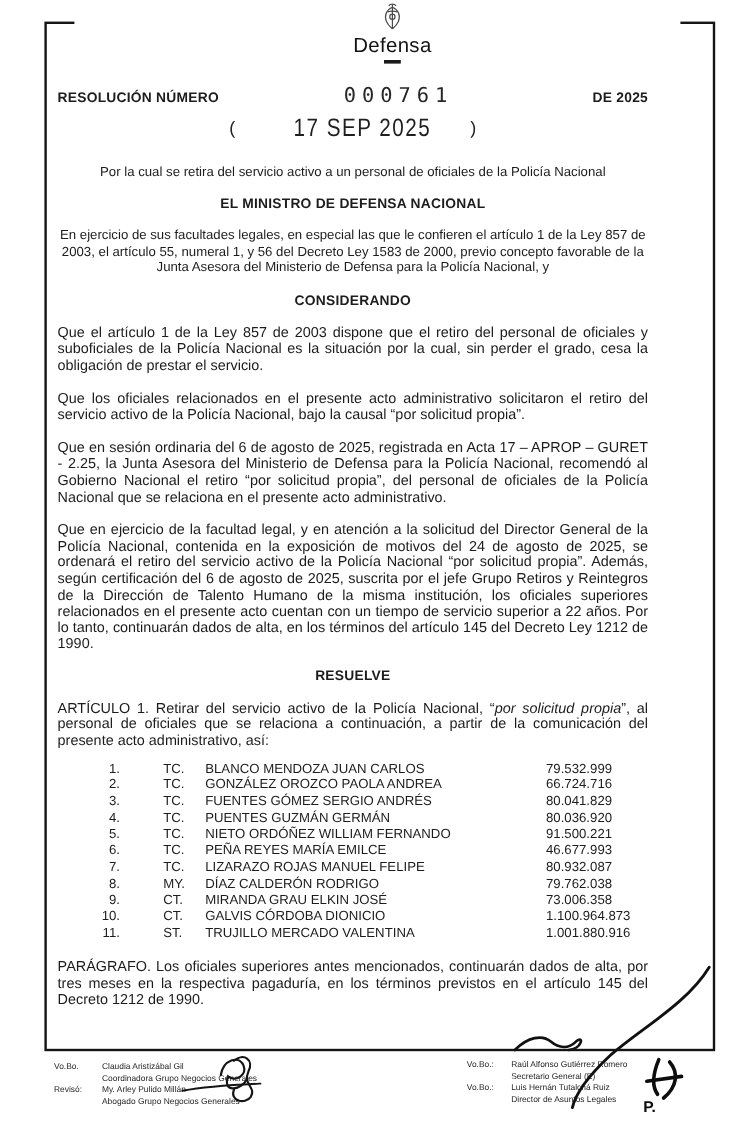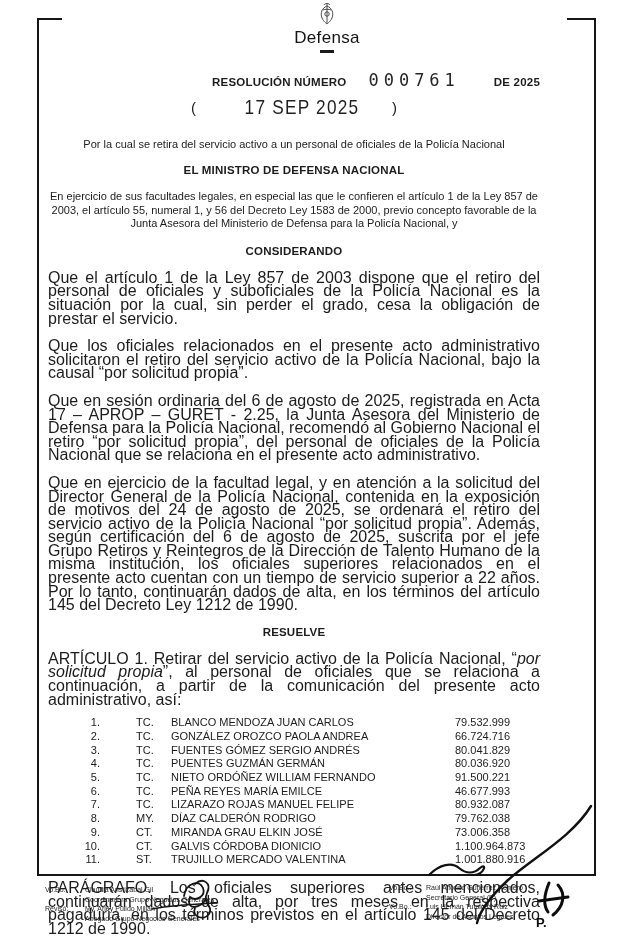--- a/index.html
+++ b/index.html
@@ -13,37 +13,37 @@
   .brand { font-size:17px; color:#141414; letter-spacing:.3px; margin-top:0; }
   .brand-dash { width:14px; height:3px; background:#1a1a1a; margin:2px auto 0; }
 
   .frame {
     position:absolute; left:37px; top:18px; width:559px; height:858px;
     border:2px solid #151515; box-sizing:border-box;
     padding:50px 54px 0 9px; background:#fff; z-index:1;
   }
   .frame-gap { position:absolute; top:-5px; left:23px; width:505px; height:8px; background:#fff; }
 
-  .title-row { display:flex; justify-content:flex-end; align-items:baseline; font-weight:bold; font-size:11.5px; letter-spacing:.2px; }
+  .title-row { display:flex; justify-content:space-between; align-items:baseline; font-weight:bold; font-size:11.5px; letter-spacing:.2px; }
   .res-number {
     font-family:"DejaVu Sans Mono", monospace; font-weight:normal;
     font-size:17px; letter-spacing:5px; color:#262626; margin:0 10px 0 22px;
   }
   .res-year { margin-left:24px; }
 
   .date-row { display:flex; justify-content:center; align-items:center; margin-top:4px; height:26px; }
   .paren { font-size:15px; color:#222; }
   .paren-open { margin-right:36px; }
   .paren-close { margin-left:20px; }
   .stamp { display:inline-block; font-size:21px; letter-spacing:1.5px; color:#1f1f1f; transform:scaleX(.82); white-space:nowrap; }
 
   .subject { text-align:center; font-size:11px; margin-top:18px; }
   .h-center { text-align:center; font-weight:bold; font-size:11.5px; margin-top:14px; letter-spacing:.2px; }
   .intro { text-align:center; font-size:11px; line-height:13.6px; margin-top:14px; padding:0 2px; }
-  .para { text-align:justify; font-size:16px; line-height:13.6px; margin-top:14px; }
+  .para { text-align:justify; font-size:12px; line-height:13.6px; margin-top:14px; }
   .b { font-weight:normal; }
   .i { font-style:italic; }
 
   .officers { margin-top:10px; }
   .officer-row { display:grid; grid-template-columns:52px 71px 284px 1fr; font-size:11px; line-height:13.7px; }
   .cell-no { text-align:right; }
   .cell-rank { padding-left:36px; }
 
   .footer-block { position:absolute; font-size:7px; line-height:9.6px; color:#1f1f1f; z-index:2; }
   .footer-left { left:45px; top:885px; }

